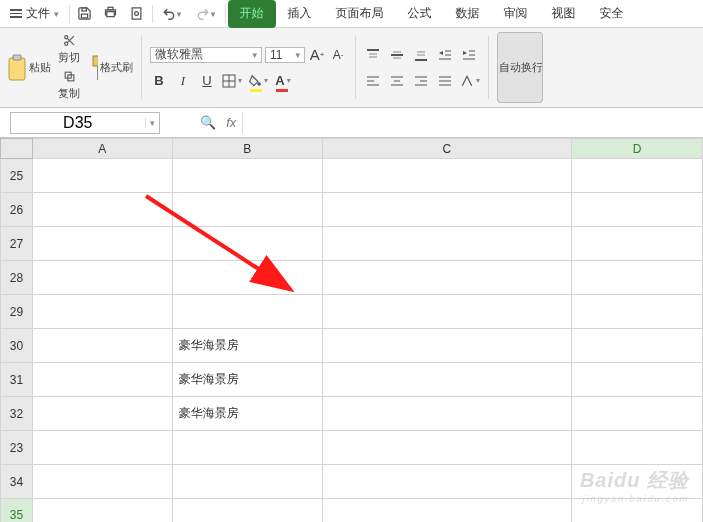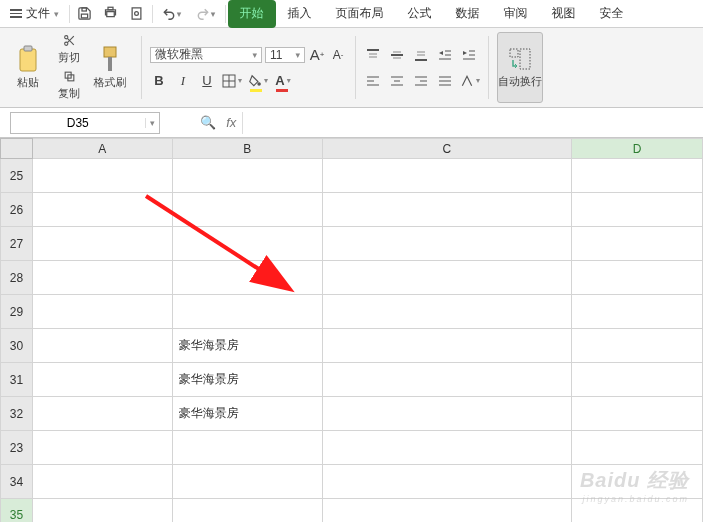--- a/index.html
+++ b/index.html
@@ -15,40 +15,40 @@
   .menubar .tab { padding: 0 12px; height: 100%; display: flex; align-items: center; cursor: pointer; }
   .menubar .tab.active { background: #2e7d32; color: #86efac; border-radius: 4px; height: 28px; padding: 0 12px; }
 
   .hamburger { display:inline-flex; flex-direction:column; gap:2px; }
   .hamburger span { width:12px; height:1.5px; background:#555; }
 
   
   .ribbon { height: 80px; background: #f4f4f4; border-bottom: 1px solid #c8c8c8; display: flex; align-items: stretch; padding: 4px 5px; gap: 6px; font-size: 12px; color:#444; }
   .rgroup { display: flex; align-items: stretch; gap: 4px; }
   .vsep { width: 1px; background: #d8d8d8; margin: 4px 2px; }
-  .bigbtn { width: 46px; display: flex; flex-direction: column; align-items: center; justify-content: center; gap: 2px; cursor: pointer; border-radius: 3px; }
+  .bigbtn { width: 46px; display: flex; flex-direction: row; align-items: center; justify-content: center; gap: 2px; cursor: pointer; border-radius: 3px; }
   .bigbtn.active { background:#e2e2e2; border:1px solid #bbb; }
   .bigbtn .lbl { font-size: 11px; white-space: nowrap; }
   .smallbtns { display:flex; flex-direction:column; justify-content:center; gap:3px; }
   .sbtn { display:flex; align-items:center; gap:3px; cursor:pointer; padding:1px 3px; font-size:11px;flex-direction:column; }
   .fontrow { display:flex; align-items:center; gap:3px; }
   .midcol { display:flex; flex-direction:column; justify-content:center; gap:6px; }
   .fontbox { height:16px; border:1px solid #bbb; background:#fff; display:flex; align-items:center; padding:0 4px; }
   .fontbox.name { width:112px; }
   .fontbox.size { width:40px; }
   .toolrow { display:flex; align-items:center; gap:6px; }
   .tbtn { min-width:18px; height:20px; display:flex; align-items:center; justify-content:center; cursor:pointer; color:#444; font-size:13px; }
   .tbtn.drop::after { content:"▾"; font-size:8px; margin-left:2px; color:#888; }
   .underline-a { position:relative; }
   .underline-a .bar { position:absolute; bottom:-1px; left:2px; width:12px; height:3px; }
 
   
   .fxbar { height: 30px; border-bottom: 1px solid #c8c8c8; display:flex; align-items:center; background:#fff; }
   .namebox { width:150px; height:22px; margin-left:10px; border:1px solid #bbb; display:flex; align-items:center; background:#fff; }
-  .namebox input { border:none; outline:none; width:100%; padding:0 6px; font-size:12px; text-align:center; }
+  .namebox input { border:none; outline:none; width:100%; padding:0 6px; font-size:16px; text-align:center; }
   .namebox .dd { width:16px; text-align:center; border-left:1px solid #ddd; color:#888; font-size:9px; cursor:pointer; }
   .fxspacer { width:40px; }
   .fxicons { display:flex; align-items:center; gap:10px; color:#777; font-size:13px; }
   .fxinput { flex:1; height:22px; border:none; outline:none; padding:0 8px; font-size:12px; margin-left:6px; border-left:1px solid #ddd; }
 
   
   .grid { position:relative; height: calc(522px - 28px - 80px - 30px); overflow:hidden; }
   table { border-collapse:collapse; table-layout:fixed; }
   th, td { border:1px solid #d4d4d4; font-size:12px; font-weight:normal; color:#333; }
   .corner { width:32px; height:20px; background:#e8e8e8; border:1px solid #bbb; }

